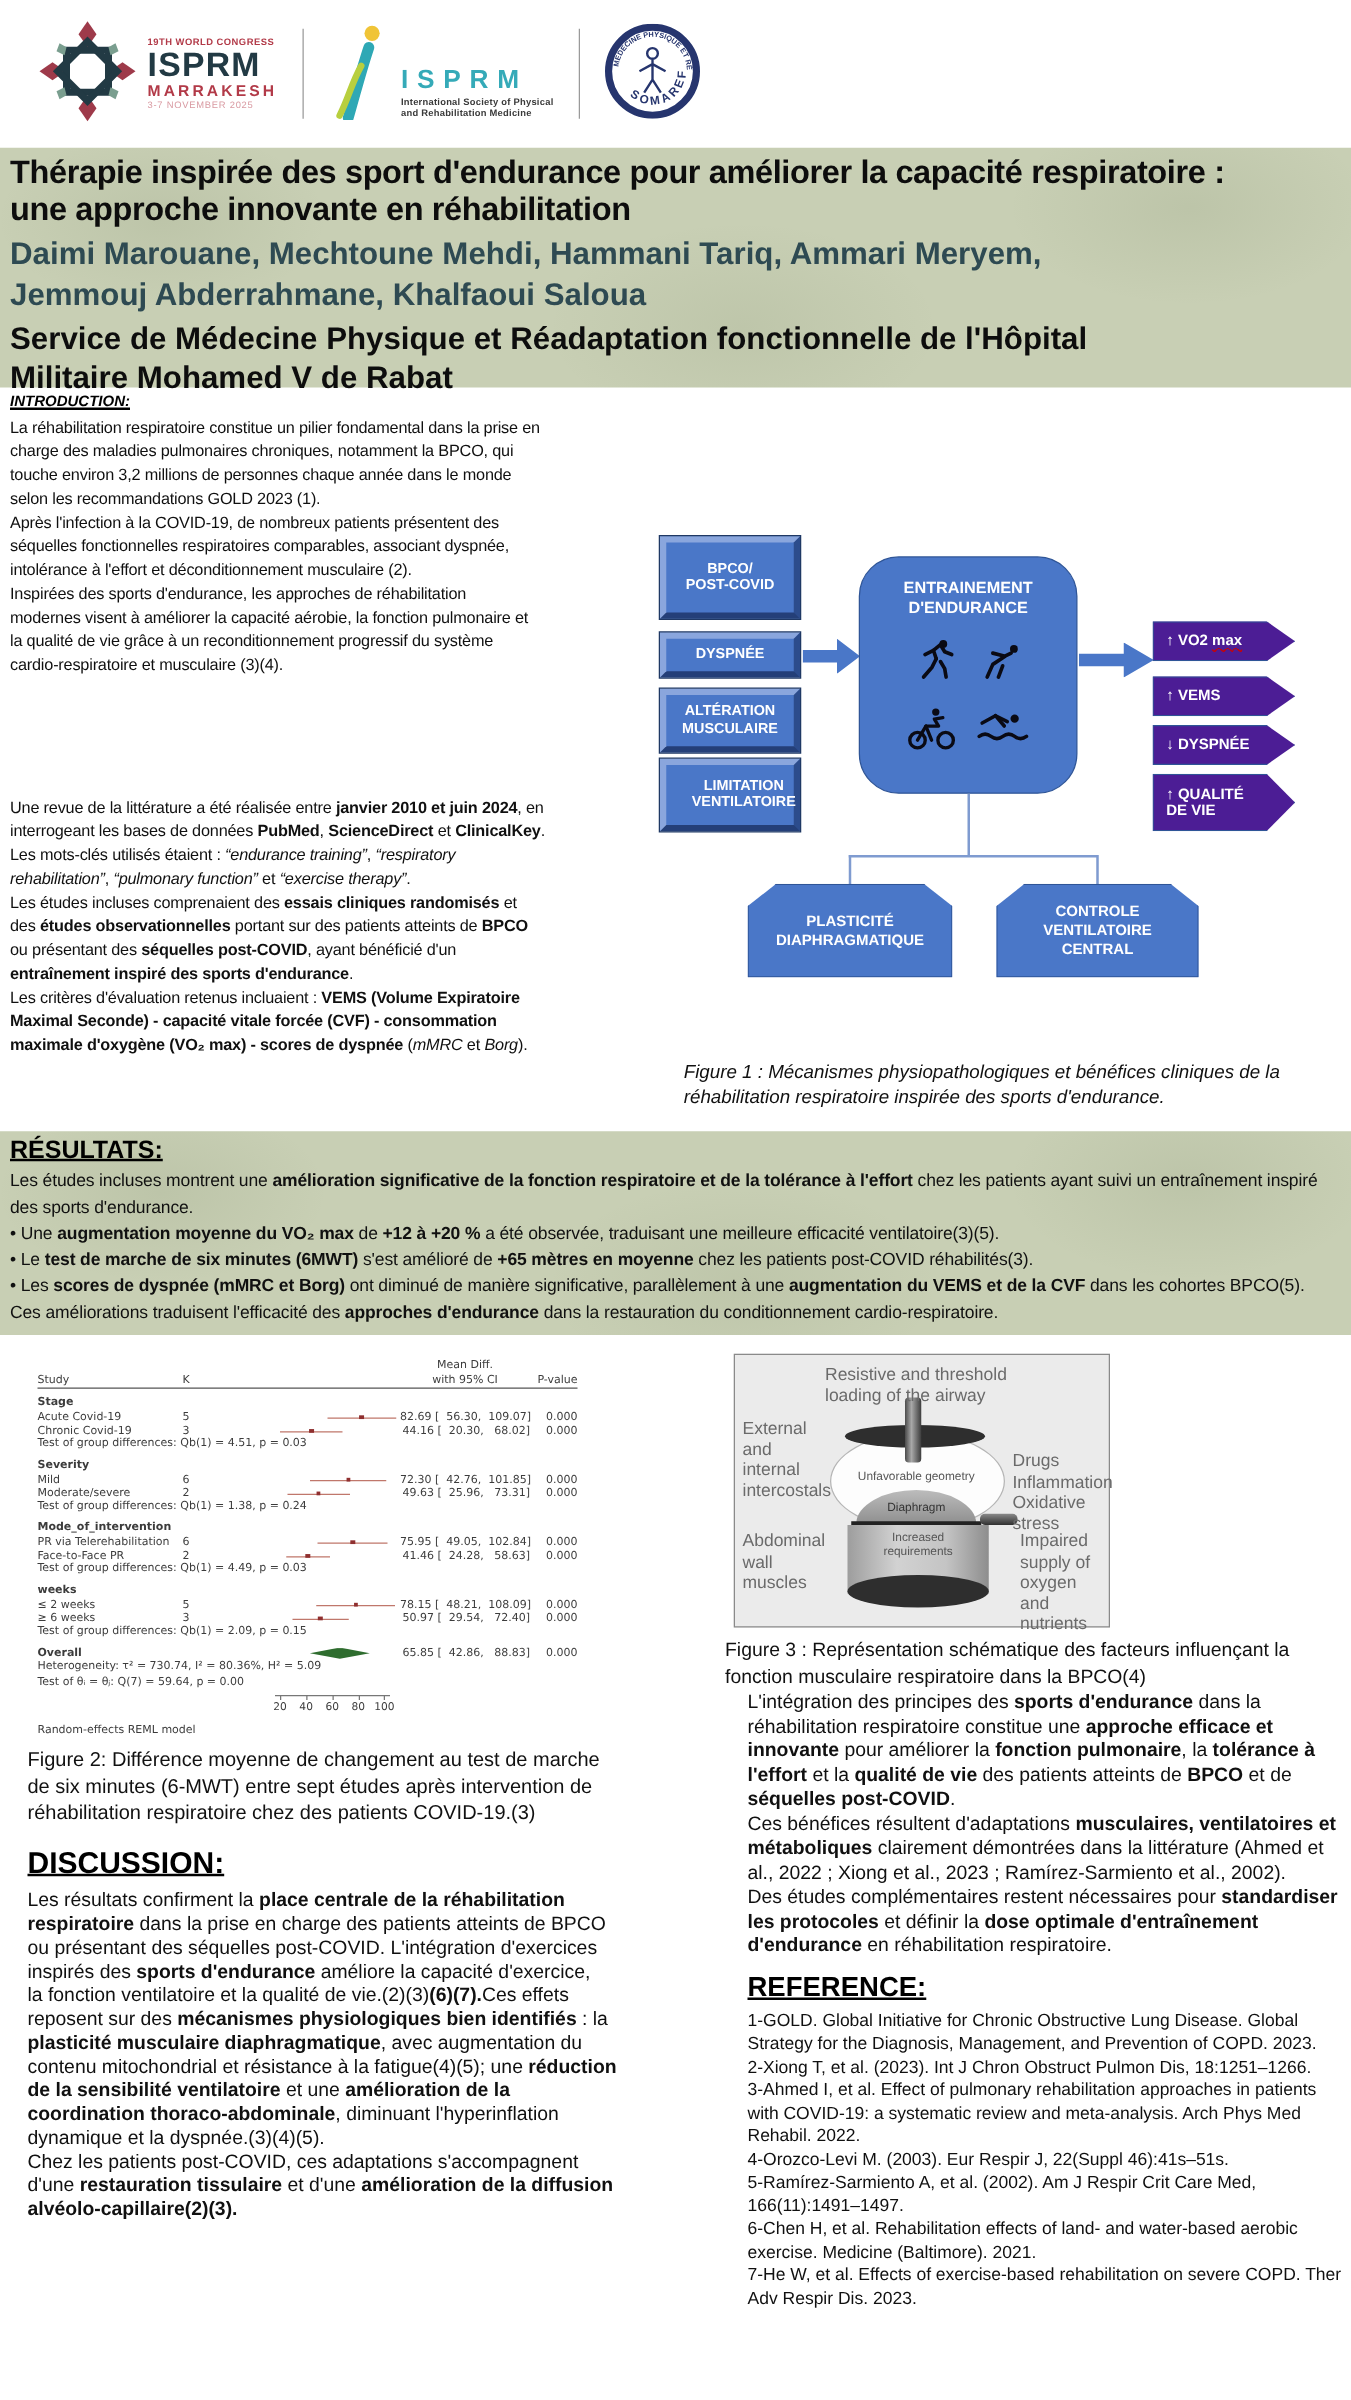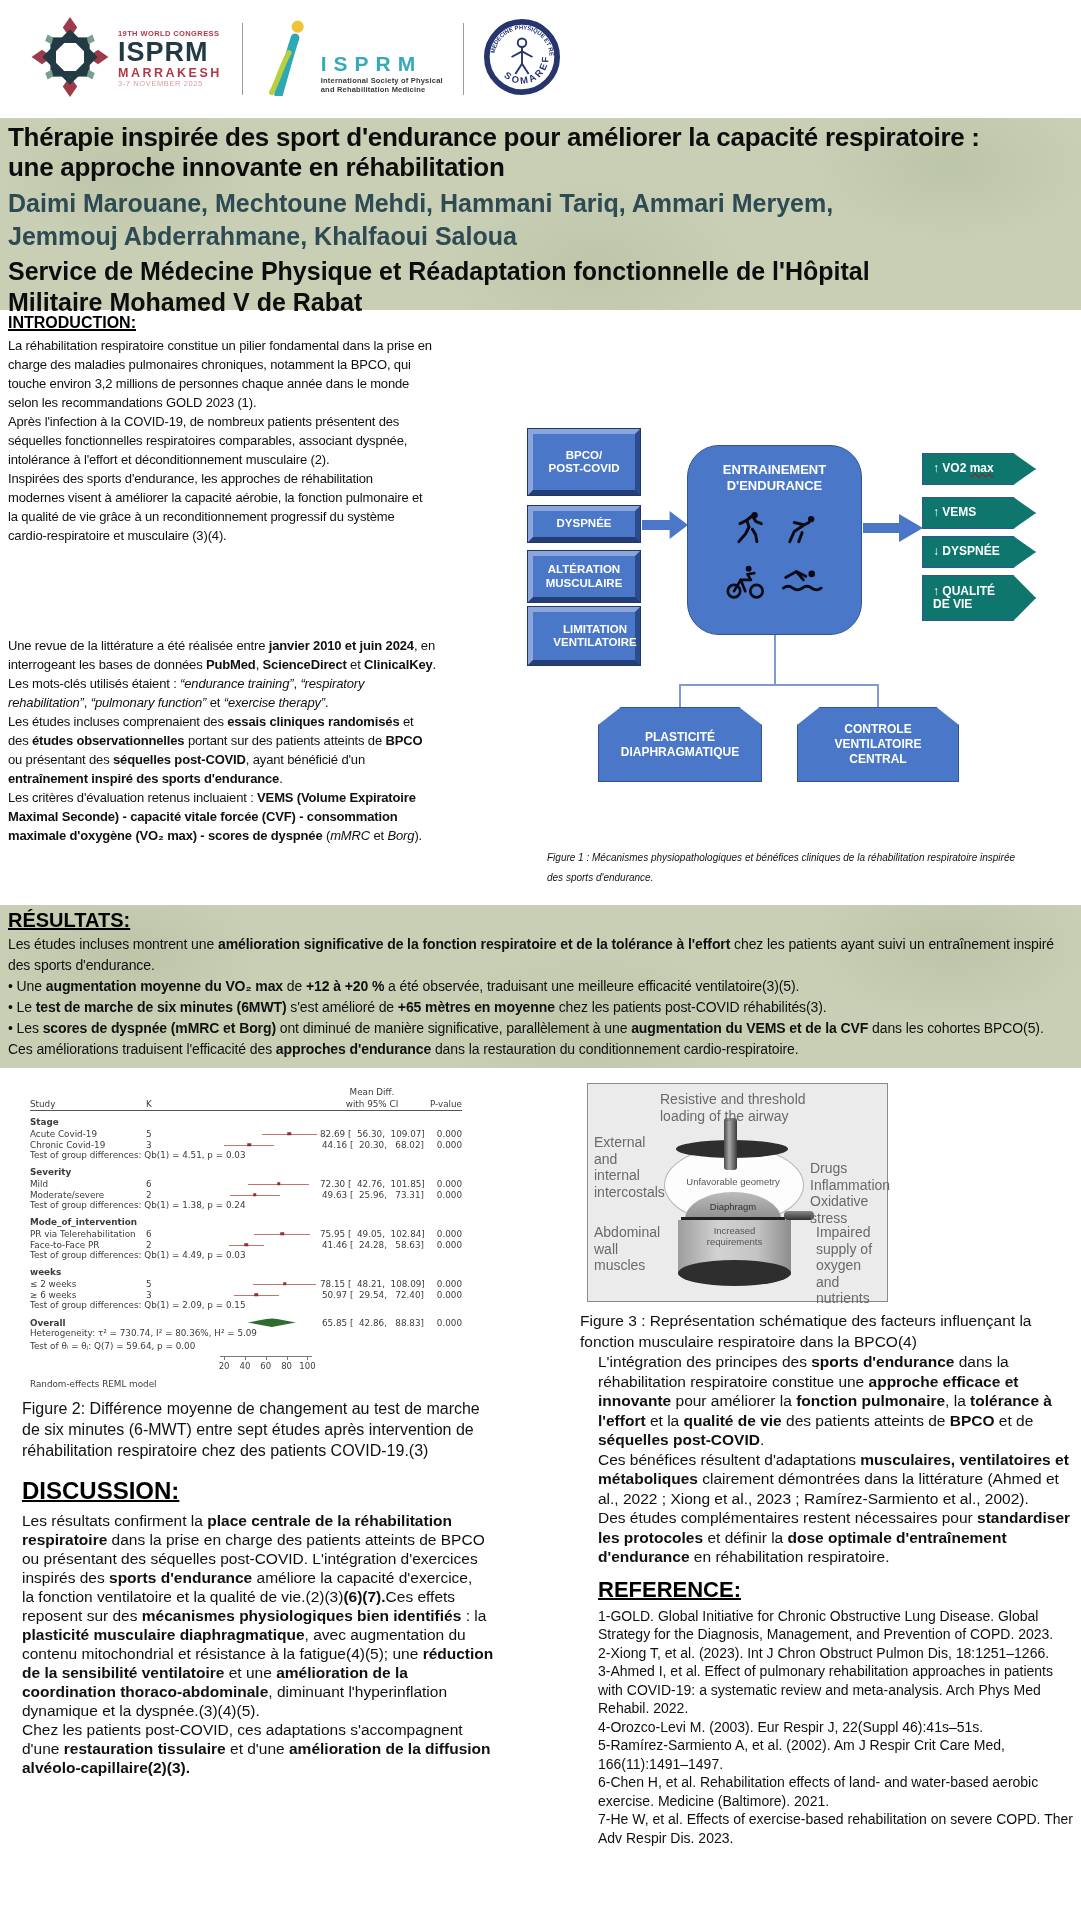--- a/index.html
+++ b/index.html
@@ -29,49 +29,49 @@
 
   
   .title-block{position:absolute;top:122px;left:8px;width:1065px;}
   .p-title{font-size:26px;font-weight:bold;color:#0d0d0d;line-height:30px;letter-spacing:-.3px;white-space:pre-line;}
   .p-authors{font-size:25px;font-weight:bold;color:#2e4a52;line-height:33px;margin-top:5px;white-space:pre-line;}
   .p-affil{font-size:25px;font-weight:bold;color:#0d0d0d;line-height:31px;margin-top:3px;white-space:pre-line;}
 
   
   .h-sec{font-weight:bold;text-decoration:underline;text-decoration-thickness:2px;color:#000;}
   .intro-col{position:absolute;left:8px;top:314px;width:424px;}
-  .intro-col .h-sec,.methods-col .h-sec{font-size:16px;margin-bottom:4px;}
+  .intro-col .h-sec,.methods-col .h-sec{font-size:12px;margin-bottom:4px;font-style:italic;}
   .bodytext{font-size:13px;line-height:19px;letter-spacing:-.15px;color:#101010;}
   .methods-col{position:absolute;left:8px;top:636px;width:428px;}
 
   
   .fig1{position:absolute;left:520px;top:420px;width:561px;height:475px;}
   .f1-box{position:absolute;left:8px;width:112px;background:#4a77c8;border:5px solid;border-color:#8aa6dd #2c4c8c #243f78 #8aa6dd;outline:1px solid #1f3864;color:#fff;font-weight:bold;font-size:11.5px;display:flex;align-items:center;justify-content:center;text-align:center;line-height:1.15;box-sizing:border-box;white-space:pre-line;}
   .f1-b1{top:9px;height:66px;}
   .f1-b2{top:86px;height:36px;text-align:right;}
   .f1-b3{top:131px;height:51px;}
   .f1-b4{top:187px;height:58px;padding-left:22px;}
   .f1-arrow{position:absolute;background:#4a77c8;clip-path:polygon(0 32%,60% 32%,60% 0,100% 50%,60% 100%,60% 68%,0 68%);}
   .f1-a1{left:122px;top:91px;width:46px;height:28px;}
   .f1-a2{left:343px;top:94px;width:60px;height:28px;}
   .f1-center{position:absolute;left:167px;top:25px;width:175px;height:190px;border-radius:32px;background:#4a77c8;border:1.5px solid #2f5597;color:#fff;display:flex;flex-direction:column;align-items:center;box-sizing:border-box;padding-top:16px;}
   .f1-center-label{font-size:13px;font-weight:bold;text-align:center;line-height:1.25;white-space:pre-line;}
   .f1-iconrow{display:flex;gap:16px;margin-top:14px;align-items:center;}
   .sport{height:36px;width:auto;}
-  .f1-chev{position:absolute;left:402px;width:114px;background:#0f766e;border:1px solid #2f5597;color:#fff;font-weight:bold;font-size:12px;display:flex;align-items:center;padding-left:10px;clip-path:polygon(0 0,80% 0,100% 50%,80% 100%,0 100%);box-sizing:border-box;line-height:1.1;white-space:pre-line;}
+  .f1-chev{position:absolute;left:402px;width:114px;background:#4c1d95;border:1px solid #2f5597;color:#fff;font-weight:bold;font-size:12px;display:flex;align-items:center;padding-left:10px;clip-path:polygon(0 0,80% 0,100% 50%,80% 100%,0 100%);box-sizing:border-box;line-height:1.1;white-space:pre-line;margin-top:44px;}
   .f1-c1{top:33px;height:32px;}
   .f1-c2{top:77px;height:32px;}
   .f1-c3{top:116px;height:32px;}
   .f1-c4{top:155px;height:46px;}
   .sq{text-decoration:underline;text-decoration-style:wavy;text-decoration-color:#c00;text-decoration-thickness:1px;}
   .f1-line{position:absolute;background:#7f9bd0;}
   .f1-bb{position:absolute;top:287px;height:75px;background:#4a77c8;border:1px solid #2f5597;clip-path:polygon(14% 0,86% 0,100% 24%,100% 100%,0 100%,0 24%);color:#fff;font-weight:bold;font-size:12px;display:flex;align-items:center;justify-content:center;text-align:center;line-height:1.25;white-space:pre-line;box-sizing:border-box;}
   .f1-bb1{left:78px;width:164px;}
   .f1-bb2{left:277px;width:162px;}
-  .f1-caption{position:absolute;left:27px;top:428px;width:478px;font-size:10px;font-style:italic;line-height:20px;color:#111;}
+  .f1-caption{position:absolute;left:27px;top:428px;width:478px;font-size:15px;font-style:italic;line-height:20px;color:#111;}
 
   
   .results-col{position:absolute;left:8px;top:909px;width:1066px;}
   .results-col .h-sec{font-size:20px;}
   .res-lines{margin-top:2px;}
   .res-line{font-size:14px;line-height:21px;letter-spacing:-.1px;color:#101010;}
 
   
   #forest{position:absolute;left:30px;top:1086px;width:432px;font-family:"DejaVu Sans",sans-serif;font-size:8.8px;color:#3c3c3c;}
   .fp-row{display:flex;align-items:center;height:11px;}

